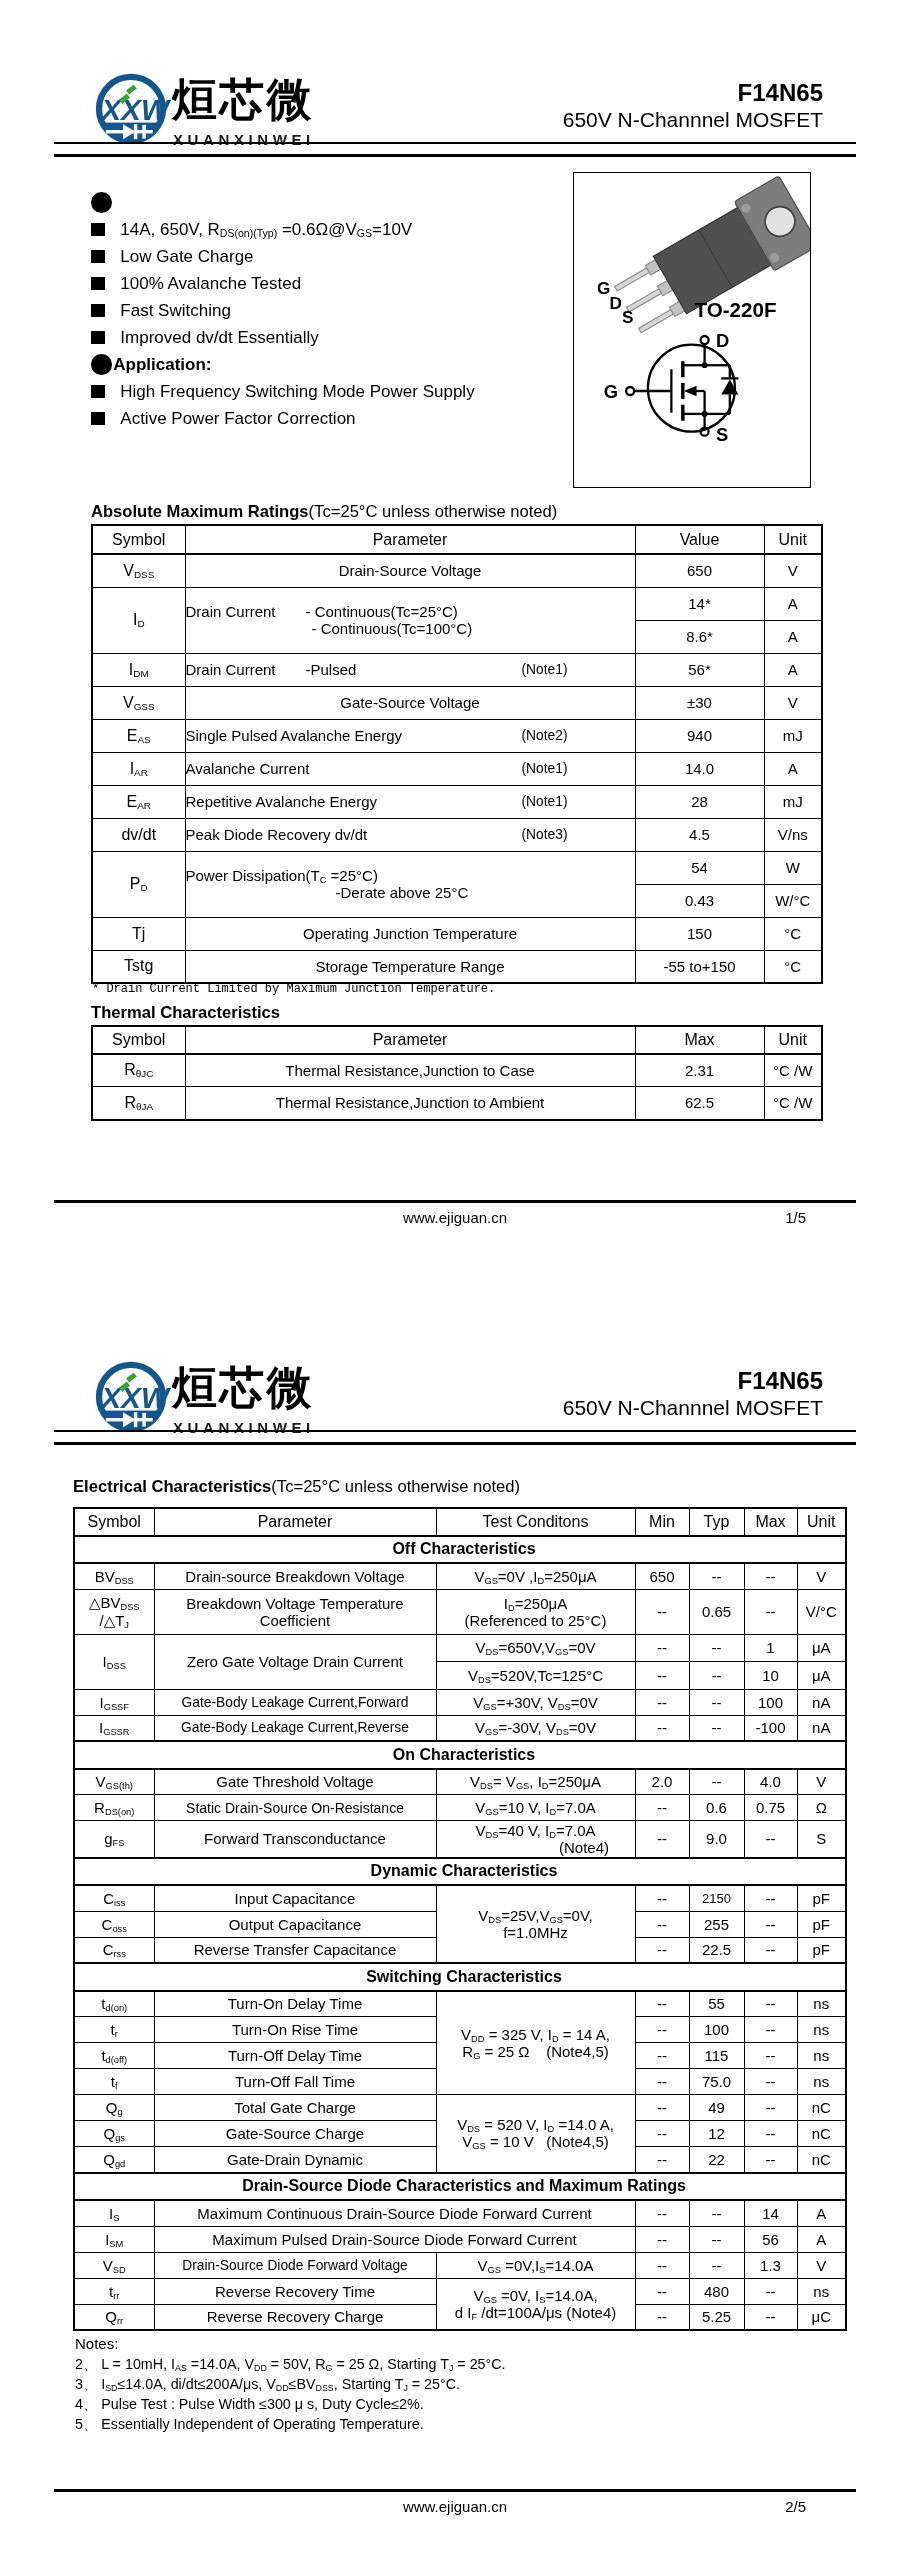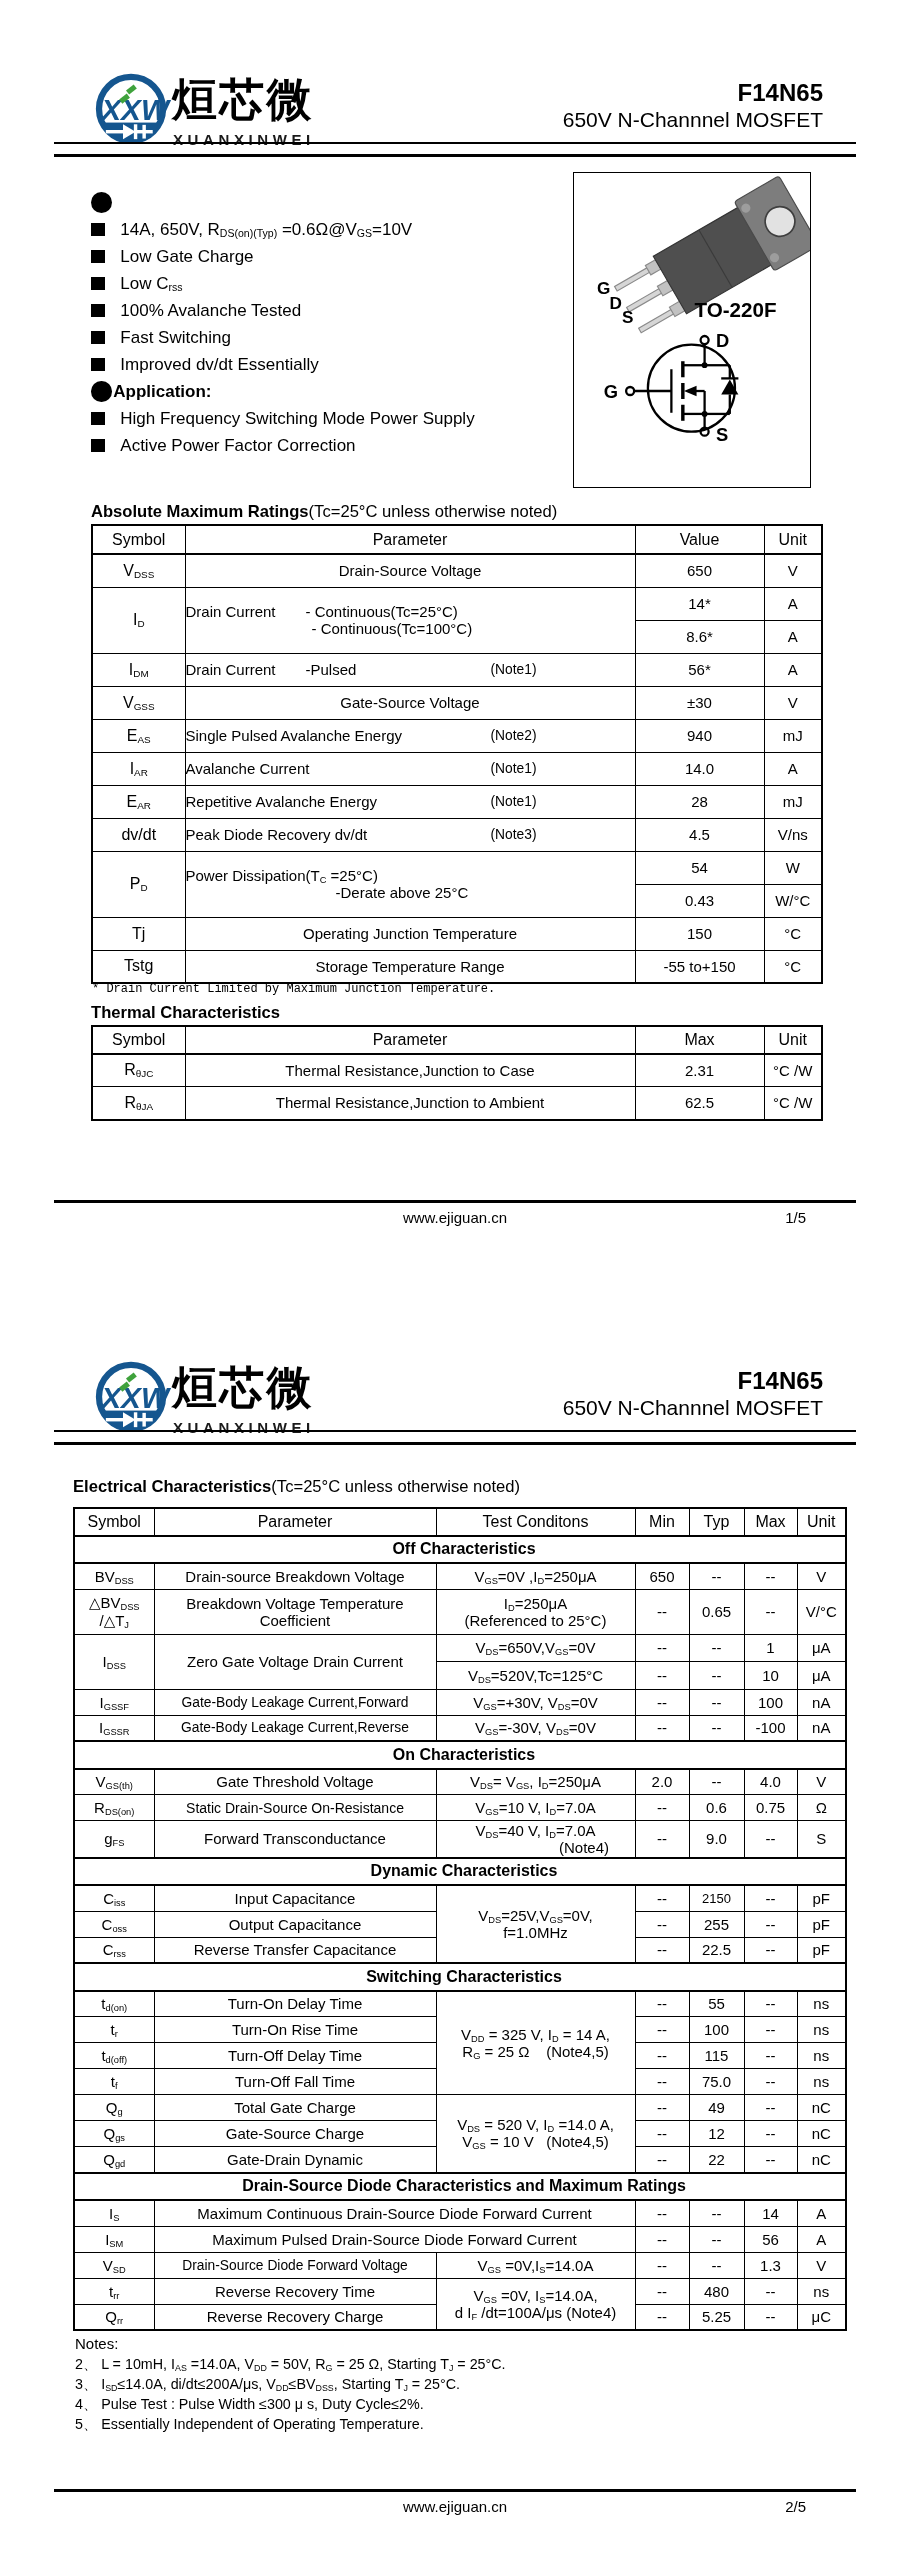--- a/index.html
+++ b/index.html
@@ -39,21 +39,21 @@
   table.tbl tr.head td{font-size:16px;border-bottom:2.9px solid #000;}
   table.tbl tr.sec td{text-align:center;font-weight:bold;font-size:16px;padding-left:8px;border-top:2.3px solid #000;border-bottom:2.3px solid #000;}
   td.sym{font-size:16px;}
   td.param{text-align:left;padding-left:10.3px;}
   td.cond{text-align:left;padding-left:8px;}
   td.val{font-size:15.5px;}
   td.nb{border-bottom-style:hidden;}
   td.nt{border-top-style:hidden;}
   .prow{display:flex;align-items:center;width:100%;}
   .mode{margin-left:30px;}
-  .note{margin-left:auto;margin-right:98px;font-size:13.8px;}
+  .note{margin-left:auto;margin-right:67px;font-size:13.8px;}
   .indent2{margin-left:126px;}
   .indent3{margin-left:150px;}
   .cright{padding-left:97px;}
   .amr td{font-size:15.5px;}
   .amr td.sym{font-size:16px;}
   sub{font-size:62%;vertical-align:-0.22em;line-height:0;}
 
   
   .footnote{font-size:12px;font-family:Liberation Mono, monospace;}
   .ntitle{font-size:15px;line-height:21px;}
@@ -92,24 +92,20 @@
     <li class="feat">
         <span class="dot"></span>
       </li>
     <li class="feat">
         <span class="sq"></span>
         <span>14A, 650V, R<sub>DS(on)(Typ)</sub> =0.6Ω@V<sub>GS</sub>=10V</span>
       </li>
     <li class="feat">
         <span class="sq"></span>
         <span>Low Gate Charge</span>
-      </li>
-    <li class="feat">
-        <span class="sq"></span>
-        <span>Low C<sub>rss</sub></span>
       </li>
     <li class="feat">
         <span class="sq"></span>
         <span>100% Avalanche Tested</span>
       </li>
     <li class="feat">
         <span class="sq"></span>
         <span>Fast Switching</span>
       </li>
     <li class="feat">

